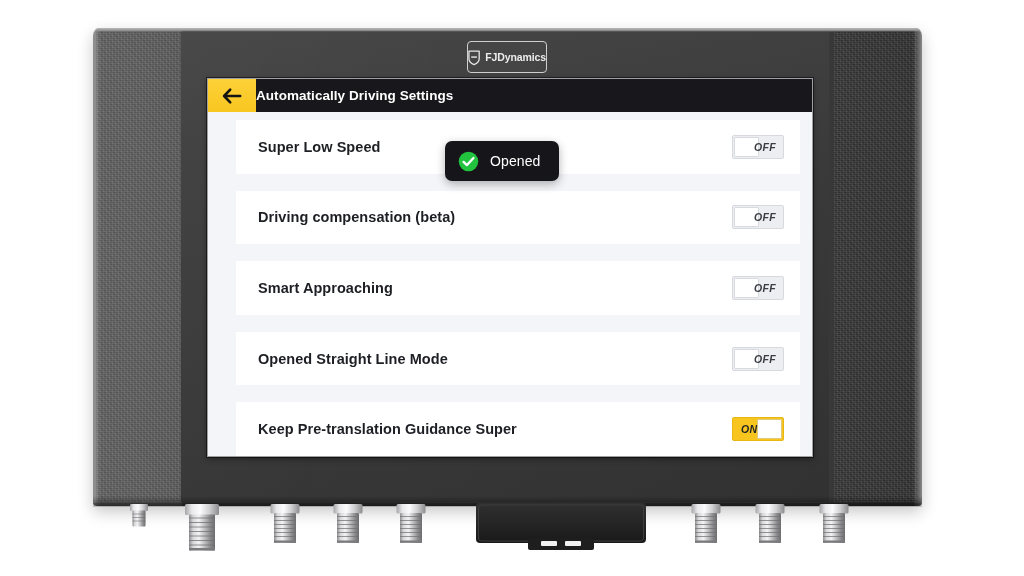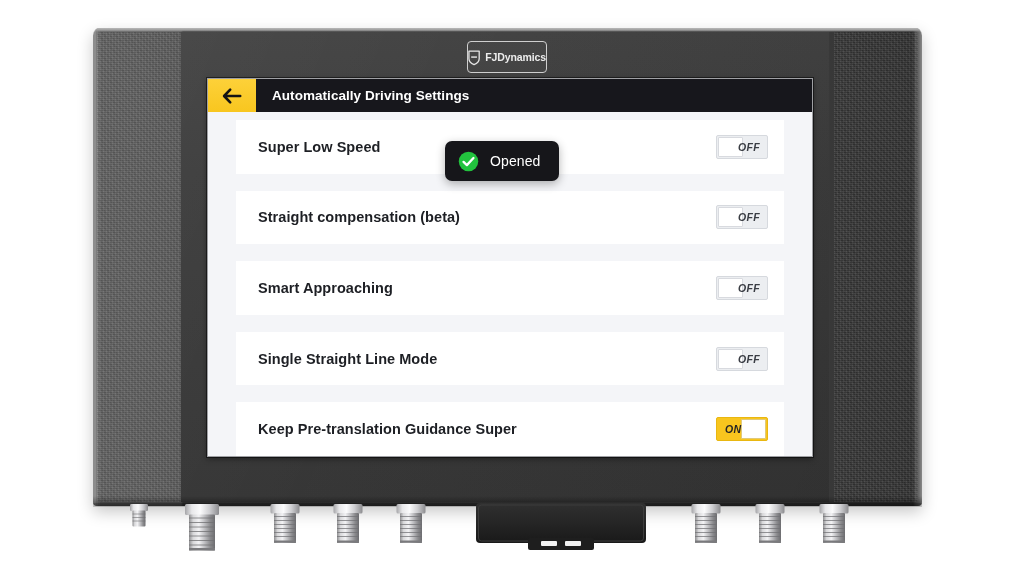--- a/index.html
+++ b/index.html
@@ -102,29 +102,28 @@
   }
   .back-btn {
     width: 48px;
     background: linear-gradient(180deg, #fdd139, #f8c61f);
     display: flex; align-items: center; justify-content: center;
     cursor: pointer;
   }
   .back-btn svg { width: 22px; height: 18px; display: block; }
   .titlebar-title {
     display: flex; align-items: center;
-    padding-left: 16px;
     color: #ffffff;
     font-size: 13.5px; font-weight: 700;
     letter-spacing: 0.05px;
   }
 
   
   .settings-list {
-    padding: 8px 28px 0 28px;
+    padding: 8px 12px 0 28px;
     display: flex; flex-direction: column; gap: 17px;
     background: #f4f5f8;
     height: calc(100% - 33px);
   }
   .setting-row {
     position: relative;
     background: #ffffff;
     height: 55px;
     display: flex; align-items: center; justify-content: space-between;
     padding: 0 16px 0 22px;
@@ -225,37 +224,37 @@
 
       <div class="setting-row">
         <span class="setting-label">Super Low Speed</span>
         <div class="toggle off">
           <span class="knob"></span>
           <span class="state-text">OFF</span>
         </div>
       </div>
 
       <div class="setting-row">
-        <span class="setting-label">Straight compensation (beta)</span>
+        <span class="setting-label">Driving compensation (beta)</span>
         <div class="toggle off">
           <span class="knob"></span>
           <span class="state-text">OFF</span>
         </div>
       </div>
 
       <div class="setting-row">
         <span class="setting-label">Smart Approaching</span>
         <div class="toggle off">
           <span class="knob"></span>
           <span class="state-text">OFF</span>
         </div>
       </div>
 
       <div class="setting-row">
-        <span class="setting-label">Single Straight Line Mode</span>
+        <span class="setting-label">Opened Straight Line Mode</span>
         <div class="toggle off">
           <span class="knob"></span>
           <span class="state-text">OFF</span>
         </div>
       </div>
 
       <div class="setting-row">
         <span class="setting-label">Keep Pre-translation Guidance Super</span>
         <div class="toggle on">
           <span class="knob"></span>

